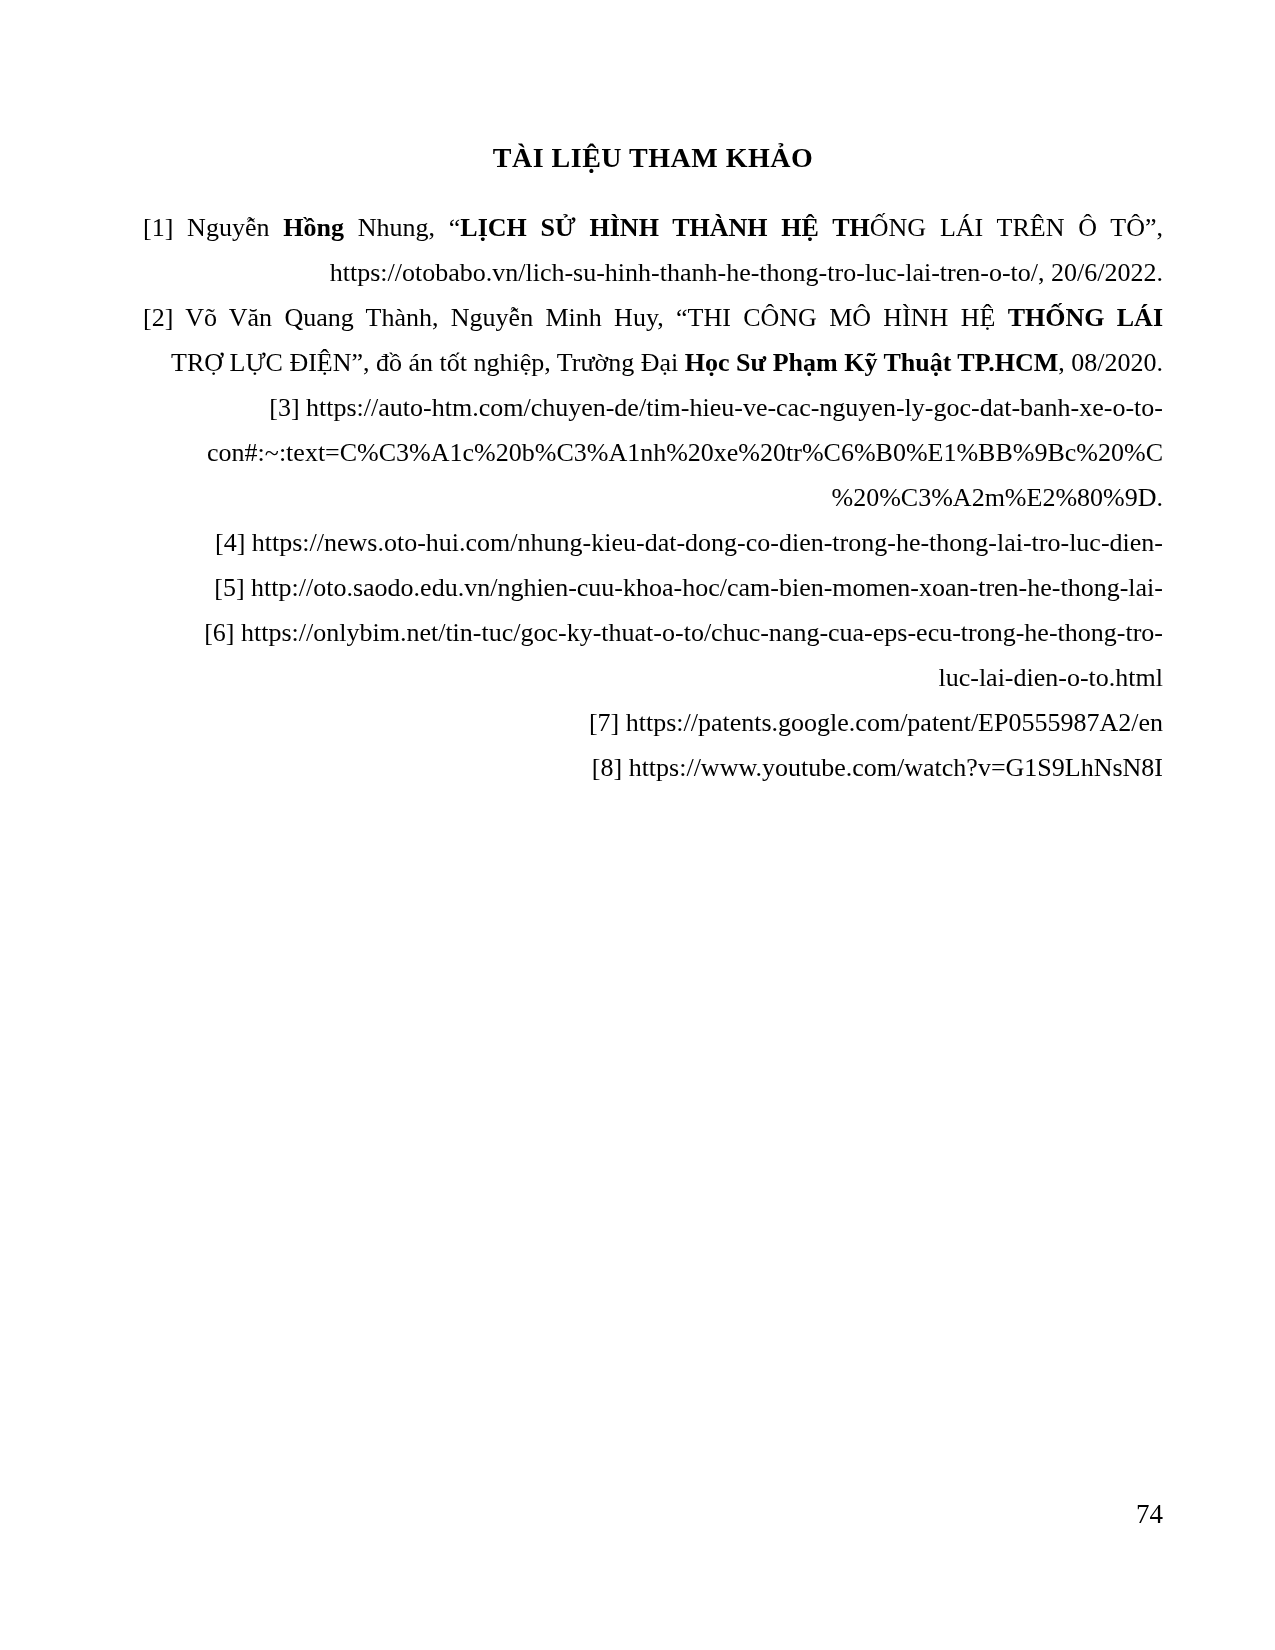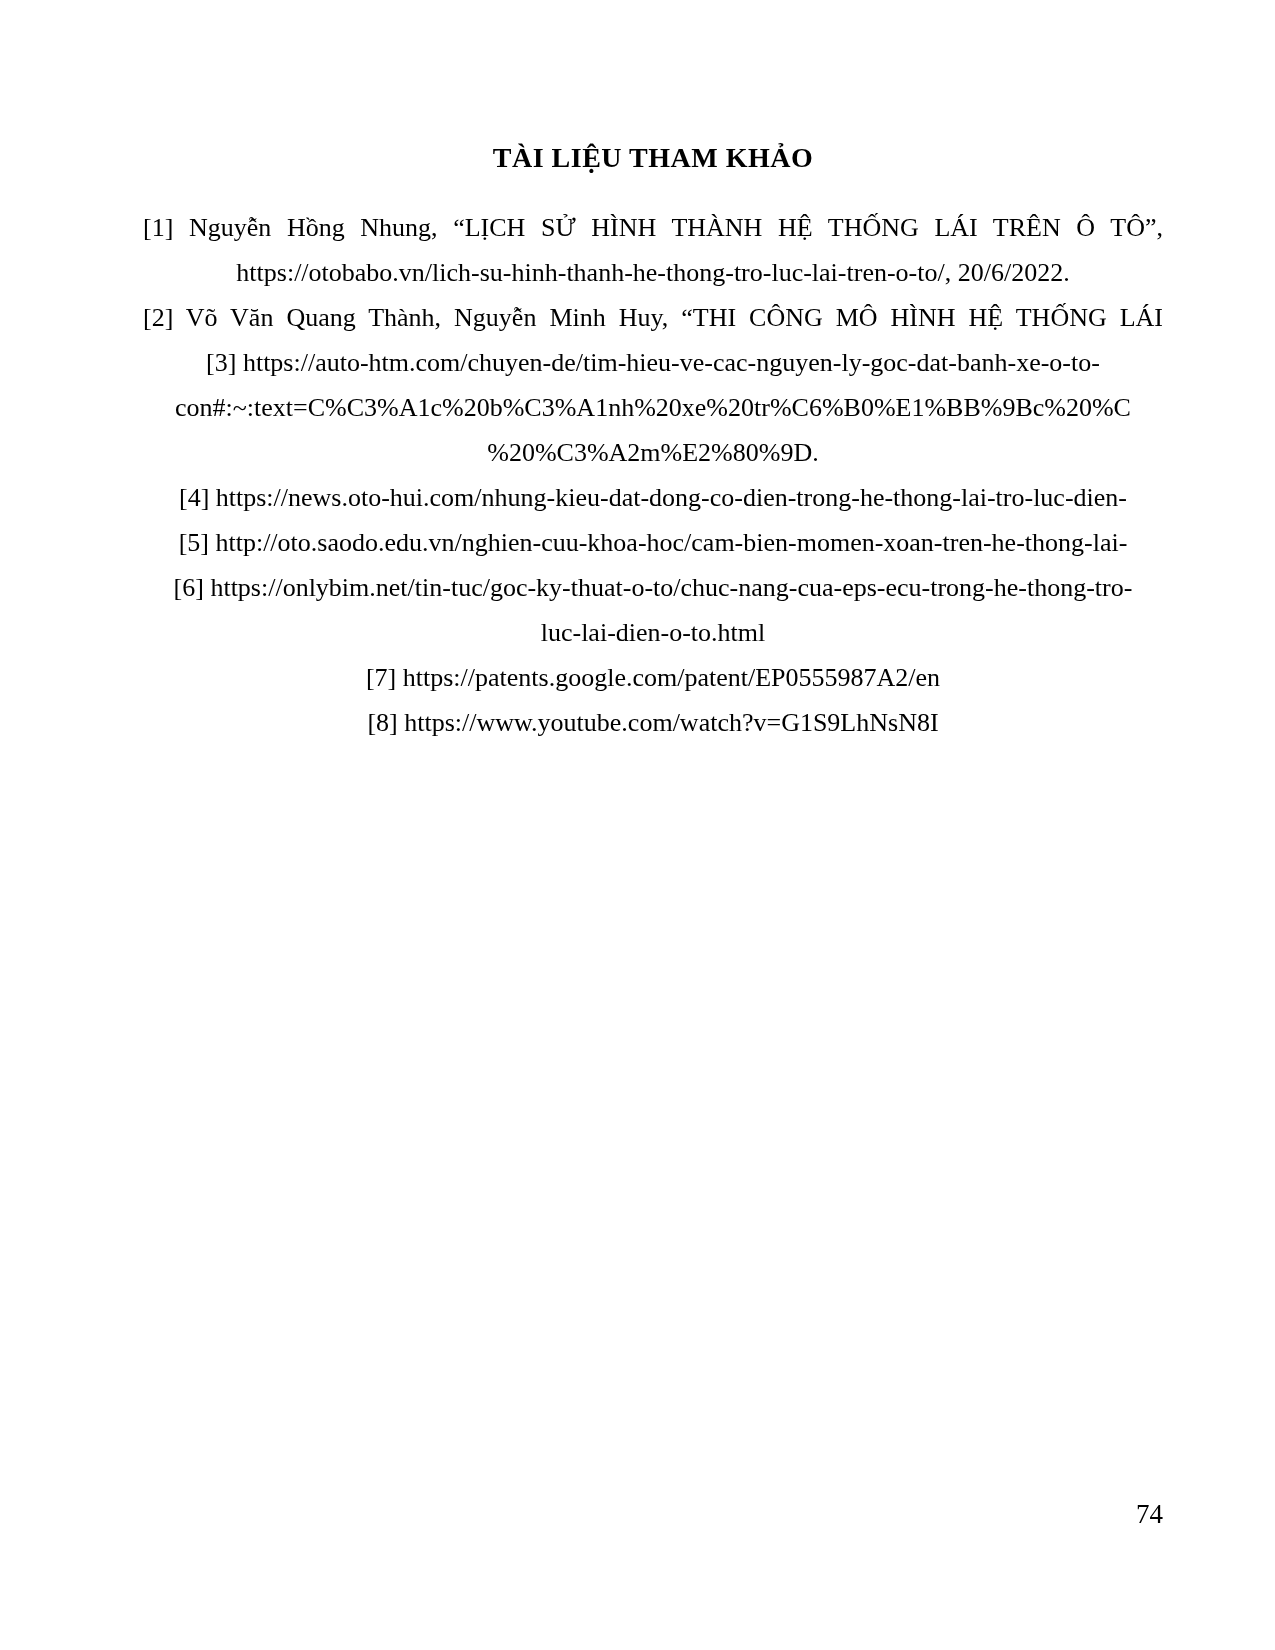--- a/index.html
+++ b/index.html
@@ -29,31 +29,31 @@
     line-height: 45px;
     margin: 0 0 25px 0;
     letter-spacing: 0.5px;
   }
   .reference {
     margin: 0;
   }
   .ref-line {
     font-size: 26px;
     line-height: 45px;
-    text-align: center;
+    text-align: right;
     white-space: normal;
     word-break: break-all;
   }
   .ref-line.justify {
     text-align: justify;
     text-align-last: justify;
     word-break: normal;
   }
   .ref-line .bold {
-    font-weight: normal;
+    font-weight: bold;
   }
   .page-number {
     position: absolute;
     top: 1498px;
     right: 112px;
     font-size: 27px;
     line-height: 32px;
   }
 </style>
 </head>
@@ -62,20 +62,21 @@
 <div class="page">
   <div class="content">
     <h1 class="doc-title">TÀI LIỆU THAM KHẢO</h1>
     <div>
         <div class="reference">
           <div class="ref-line justify"><span>[1] Nguyễn </span><span class="bold">Hồng</span><span> Nhung, “</span><span class="bold">LỊCH SỬ HÌNH THÀNH HỆ TH</span><span>ỐNG LÁI TRÊN Ô TÔ”,</span></div>
           <div class="ref-line"><span>https://otobabo.vn/lich-su-hinh-thanh-he-thong-tro-luc-lai-tren-o-to/, 20/6/2022.</span></div>
         </div>
         <div class="reference">
           <div class="ref-line justify"><span>[2] Võ Văn Quang Thành, Nguyễn Minh Huy, “THI CÔNG MÔ HÌNH HỆ </span><span class="bold">THỐNG LÁI</span></div>
+          <div class="ref-line"><span>TRỢ LỰC ĐIỆN”, đồ án tốt nghiệp, Trường Đại </span><span class="bold">Học Sư Phạm Kỹ Thuật TP.HCM</span><span>, 08/2020.</span></div>
         </div>
         <div class="reference">
           <div class="ref-line"><span>[3] https://auto-htm.com/chuyen-de/tim-hieu-ve-cac-nguyen-ly-goc-dat-banh-xe-o-to-</span></div>
           <div class="ref-line"><span>con#:~:text=C%C3%A1c%20b%C3%A1nh%20xe%20tr%C6%B0%E1%BB%9Bc%20%C</span></div>
           <div class="ref-line"><span>%20%C3%A2m%E2%80%9D.</span></div>
         </div>
         <div class="reference">
           <div class="ref-line"><span>[4] https://news.oto-hui.com/nhung-kieu-dat-dong-co-dien-trong-he-thong-lai-tro-luc-dien-</span></div>
         </div>
         <div class="reference">

